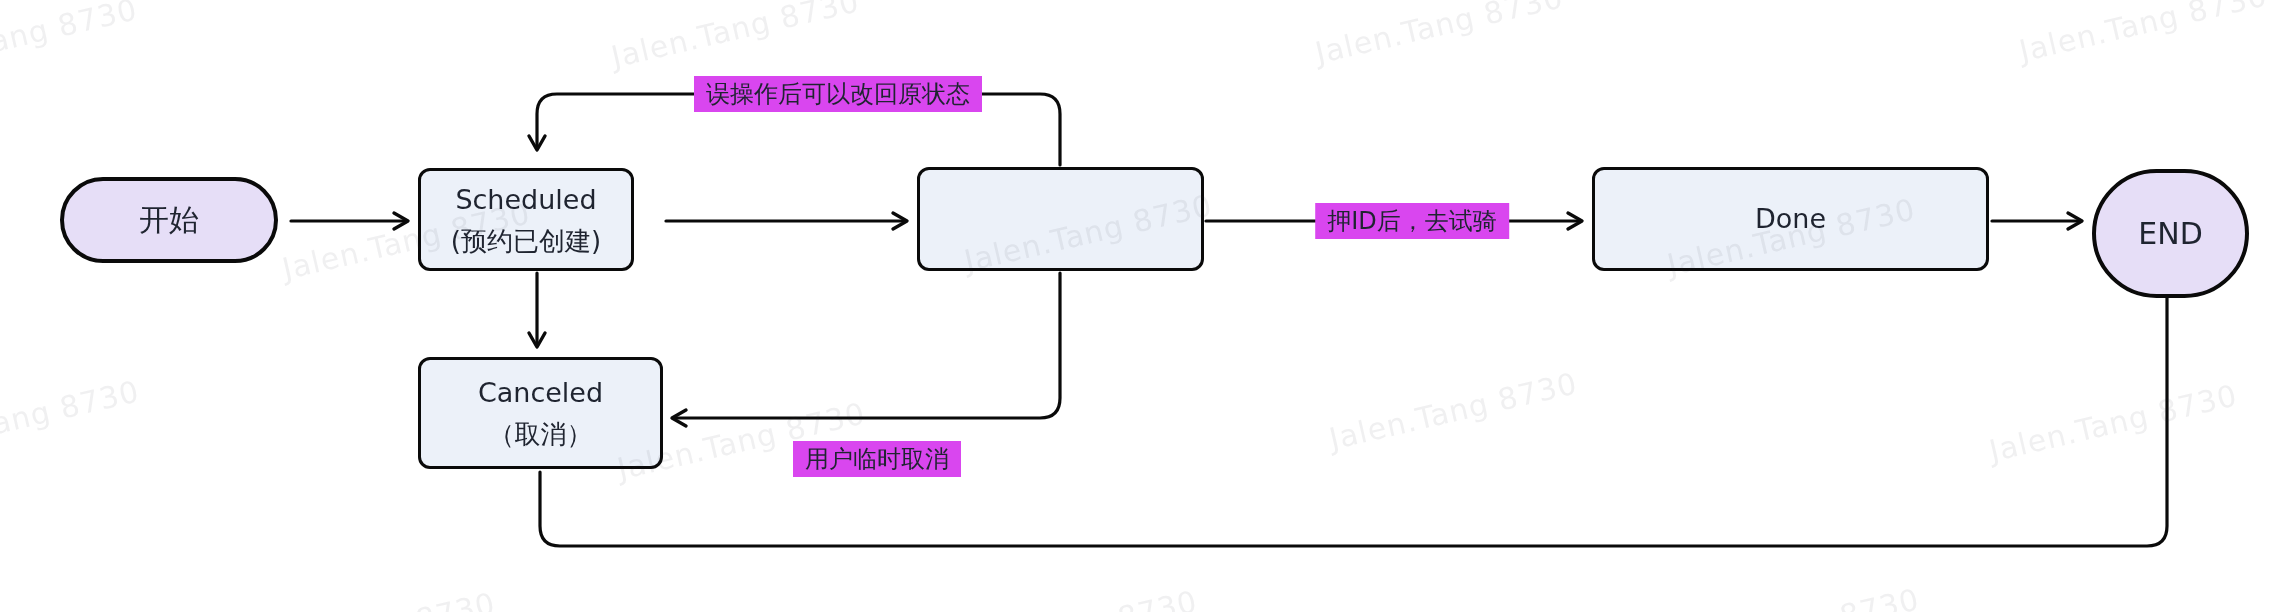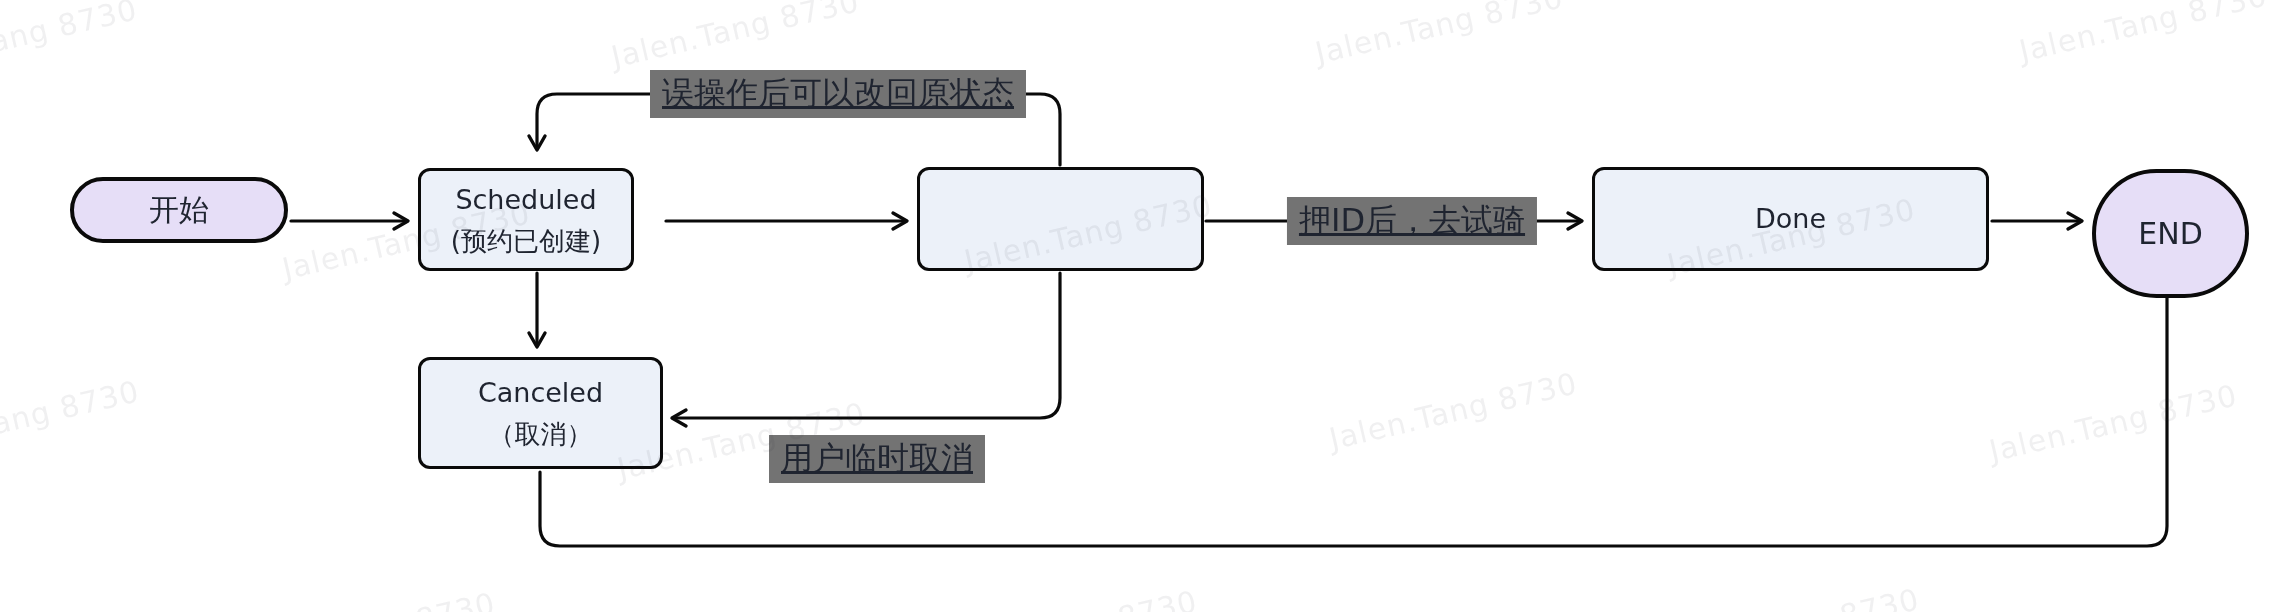--- a/index.html
+++ b/index.html
@@ -44,26 +44,25 @@
     border:4px solid #0a0a0a;
     border-radius:999px;
     display:flex;align-items:center;justify-content:center;
     font-size:30px;
     z-index:3;
   }
   
   .elabel{
     position:absolute;
     transform:translate(-50%,-50%);
-    background:#737373;
+    background:#d946ef;
     padding:2px 12px;
-    font-size:32px;
+    font-size:24px;
     white-space:nowrap;
     z-index:4;
-    text-decoration:underline;
   }
   #edges{position:absolute;left:0;top:0;z-index:2;}
 </style>
 </head>
 <body>
 
 <div id="canvas">
 
   <svg id="edges" width="2294" height="612" viewBox="0 0 2294 612">
     <defs>
@@ -76,21 +75,21 @@
       <path d="M 666 221 H 905" marker-end="url(#arrow)"></path>
       <path d="M 1206 221 H 1580" marker-end="url(#arrow)"></path>
       <path d="M 1060 165 V 114 Q 1060 94 1040 94 H 557 Q 537 94 537 114 V 148" marker-end="url(#arrow)"></path>
       <path d="M 537 273 V 345" marker-end="url(#arrow)"></path>
       <path d="M 1060 273 V 398 Q 1060 418 1040 418 H 674" marker-end="url(#arrow)"></path>
       <path d="M 1992 221 H 2080" marker-end="url(#arrow)"></path>
       <path d="M 540 472 V 526 Q 540 546 560 546 H 2147 Q 2167 546 2167 526 V 284" marker-end="url(#arrow)"></path>
     </g>
   </svg>
 
-  <div class="pill" style="left:70px;top:177px;width:218px;height:66px;">
+  <div class="pill" style="left:60px;top:177px;width:218px;height:86px;">
     <span>开始</span>
   </div>
 
   <div class="node" style="left:418px;top:168px;width:216px;height:103px;">
     <div class="t1">Scheduled</div>
     <div class="t2">(预约已创建)</div>
   </div>
 
   <div class="node" style="left:917px;top:167px;width:287px;height:104px;">
   </div>

